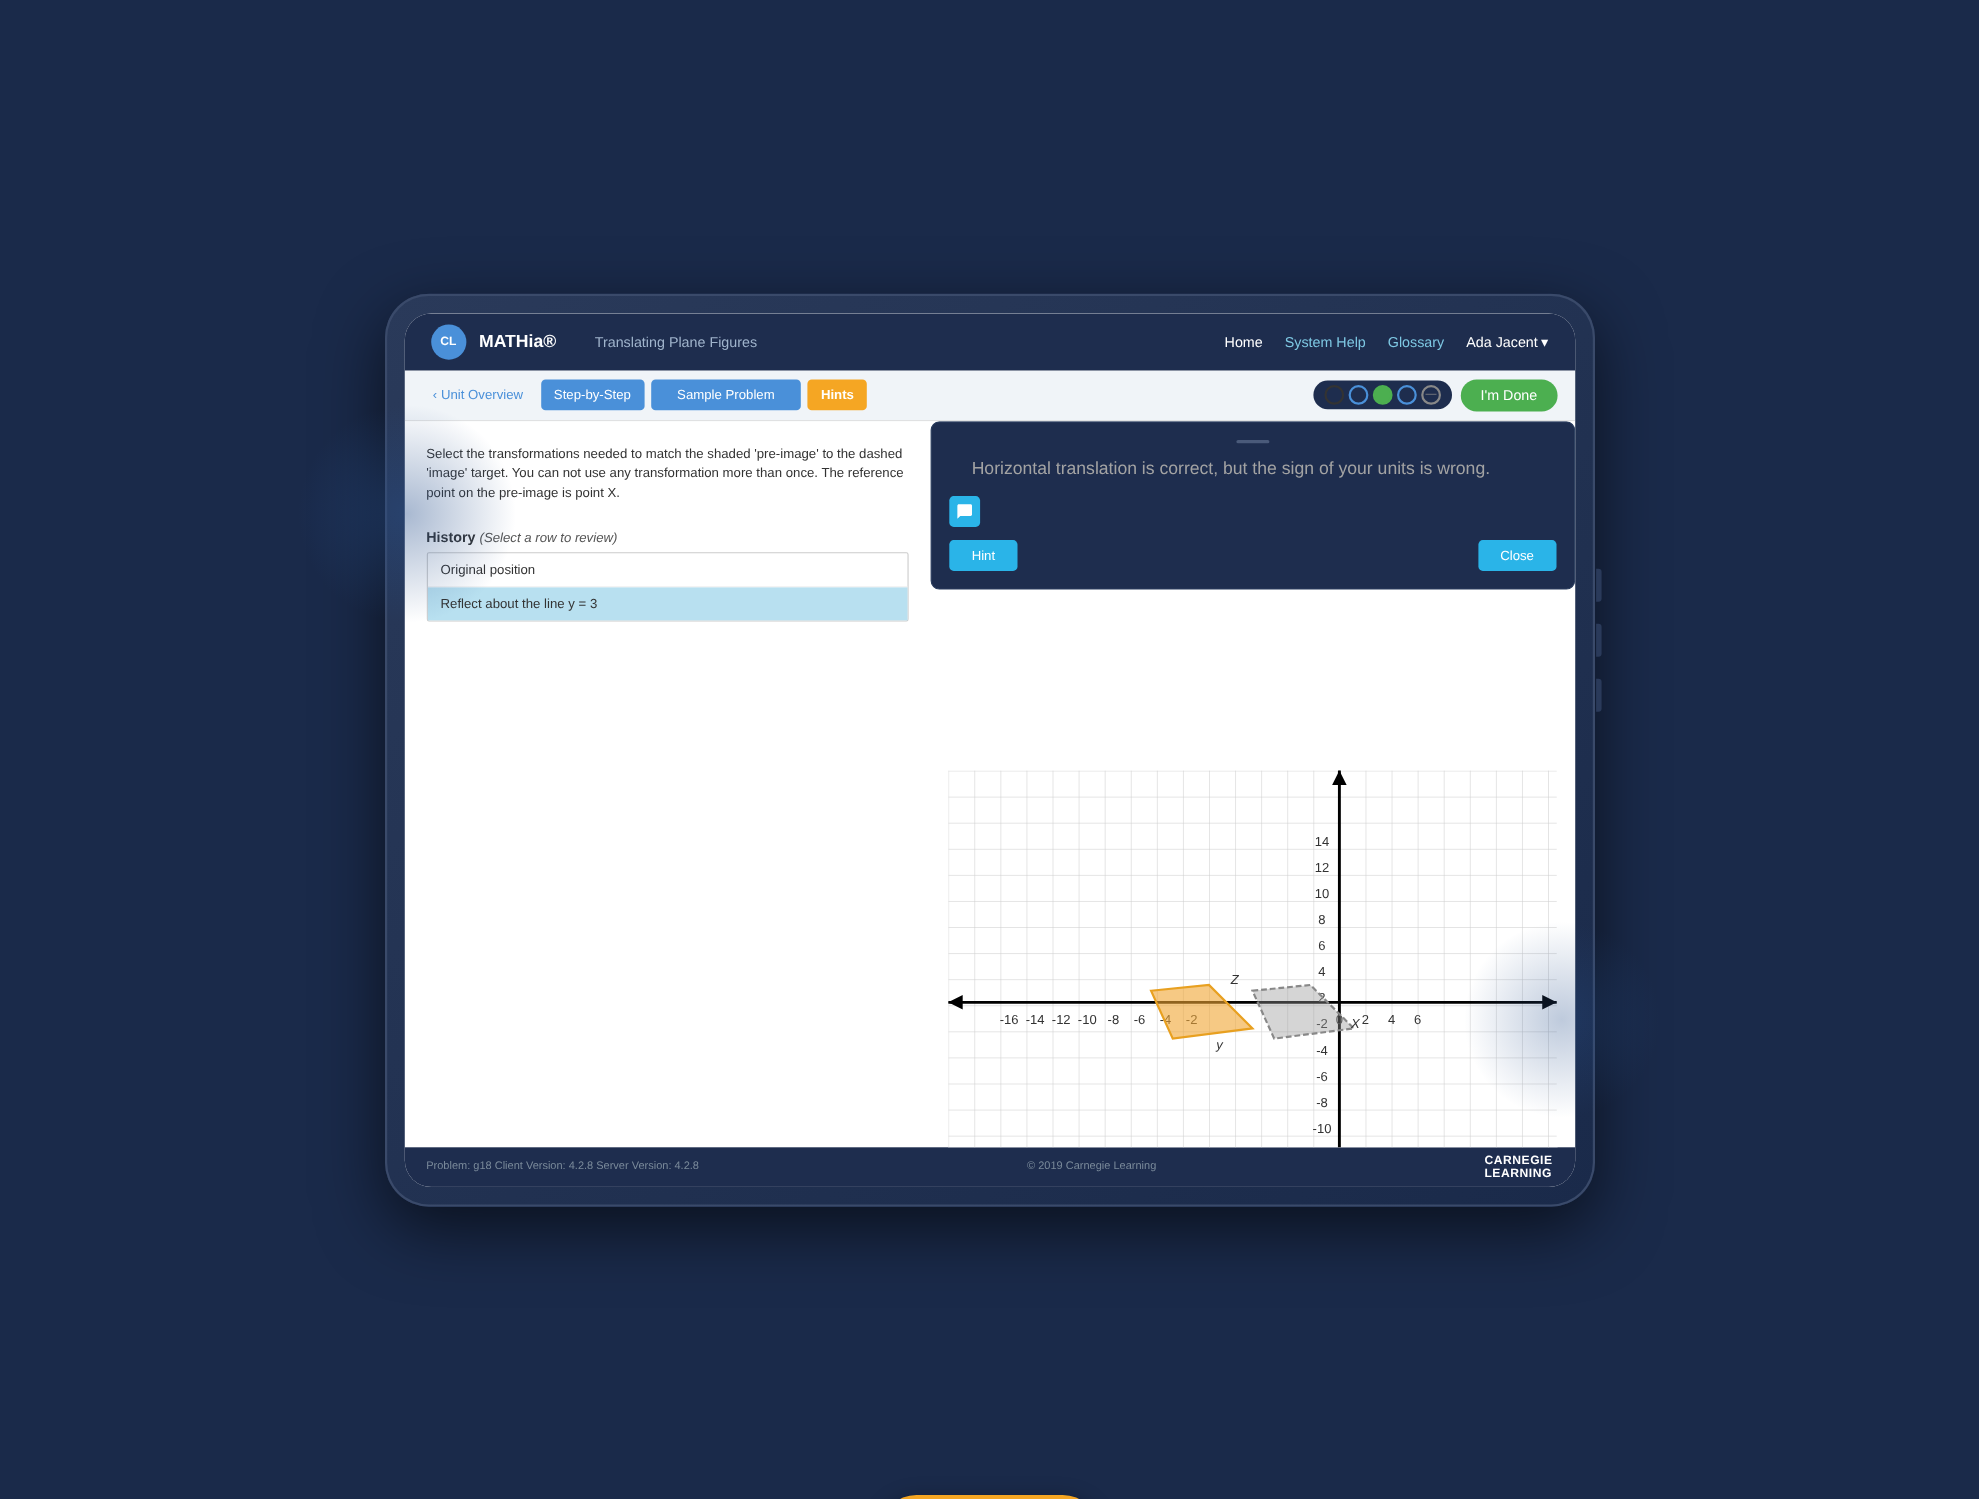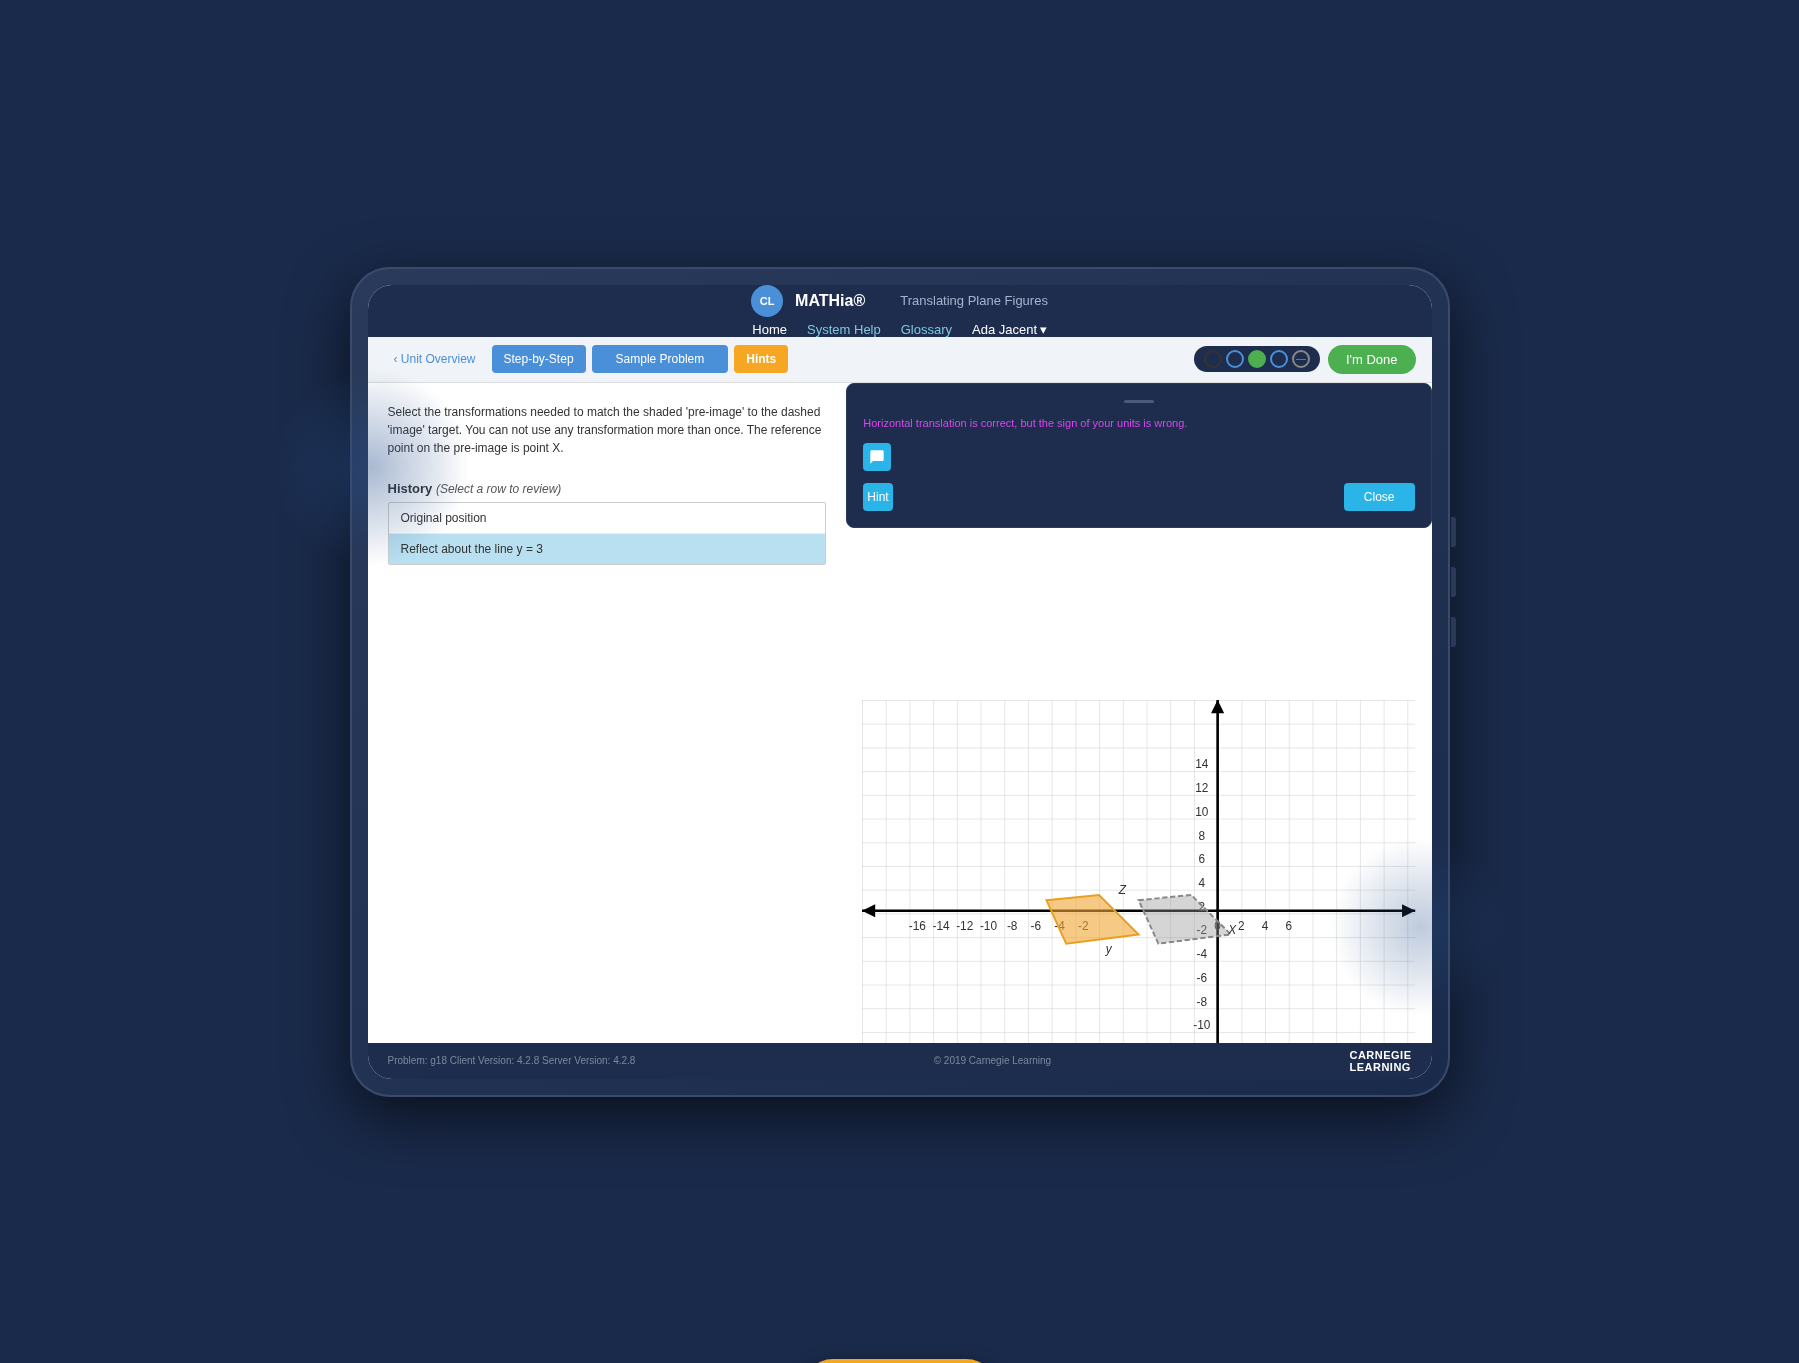--- a/index.html
+++ b/index.html
@@ -35,21 +35,20 @@
 
     
     .top-nav {
       background: #1e2d4e;
       padding: 0 24px;
       height: 52px;
       display: flex;
       align-items: center;
       justify-content: space-between;
       flex-shrink: 0;
-      flex-direction: column;
     }
 
     .nav-left {
       display: flex;
       align-items: center;
       gap: 12px;
     }
 
     .cl-logo {
       width: 32px;
@@ -361,24 +360,25 @@
 
     .dialog-bar {
       width: 30px;
       height: 3px;
       background: #4a5a7a;
       border-radius: 2px;
       margin: 0 auto 12px auto;
     }
 
     .dialog-text {
-      color: #d946ef;
-      font-size: 11px;
+      color: #a3a3a3;
+      font-size: 16px;
       line-height: 1.5;
       margin-bottom: 12px;
+      margin-left: 20px;
     }
 
     .dialog-icon {
       width: 28px;
       height: 28px;
       background: #2ab4e8;
       border-radius: 4px;
       display: flex;
       align-items: center;
       justify-content: center;
@@ -393,21 +393,21 @@
 
     .dialog-buttons {
       display: flex;
       justify-content: space-between;
     }
 
     .btn-hint-dialog {
       background: #2ab4e8;
       border: none;
       color: white;
-      padding: 7px 4px;
+      padding: 7px 20px;
       border-radius: 4px;
       font-size: 12px;
       cursor: pointer;
     }
 
     .btn-close-dialog {
       background: #2ab4e8;
       border: none;
       color: white;
       padding: 7px 20px;

